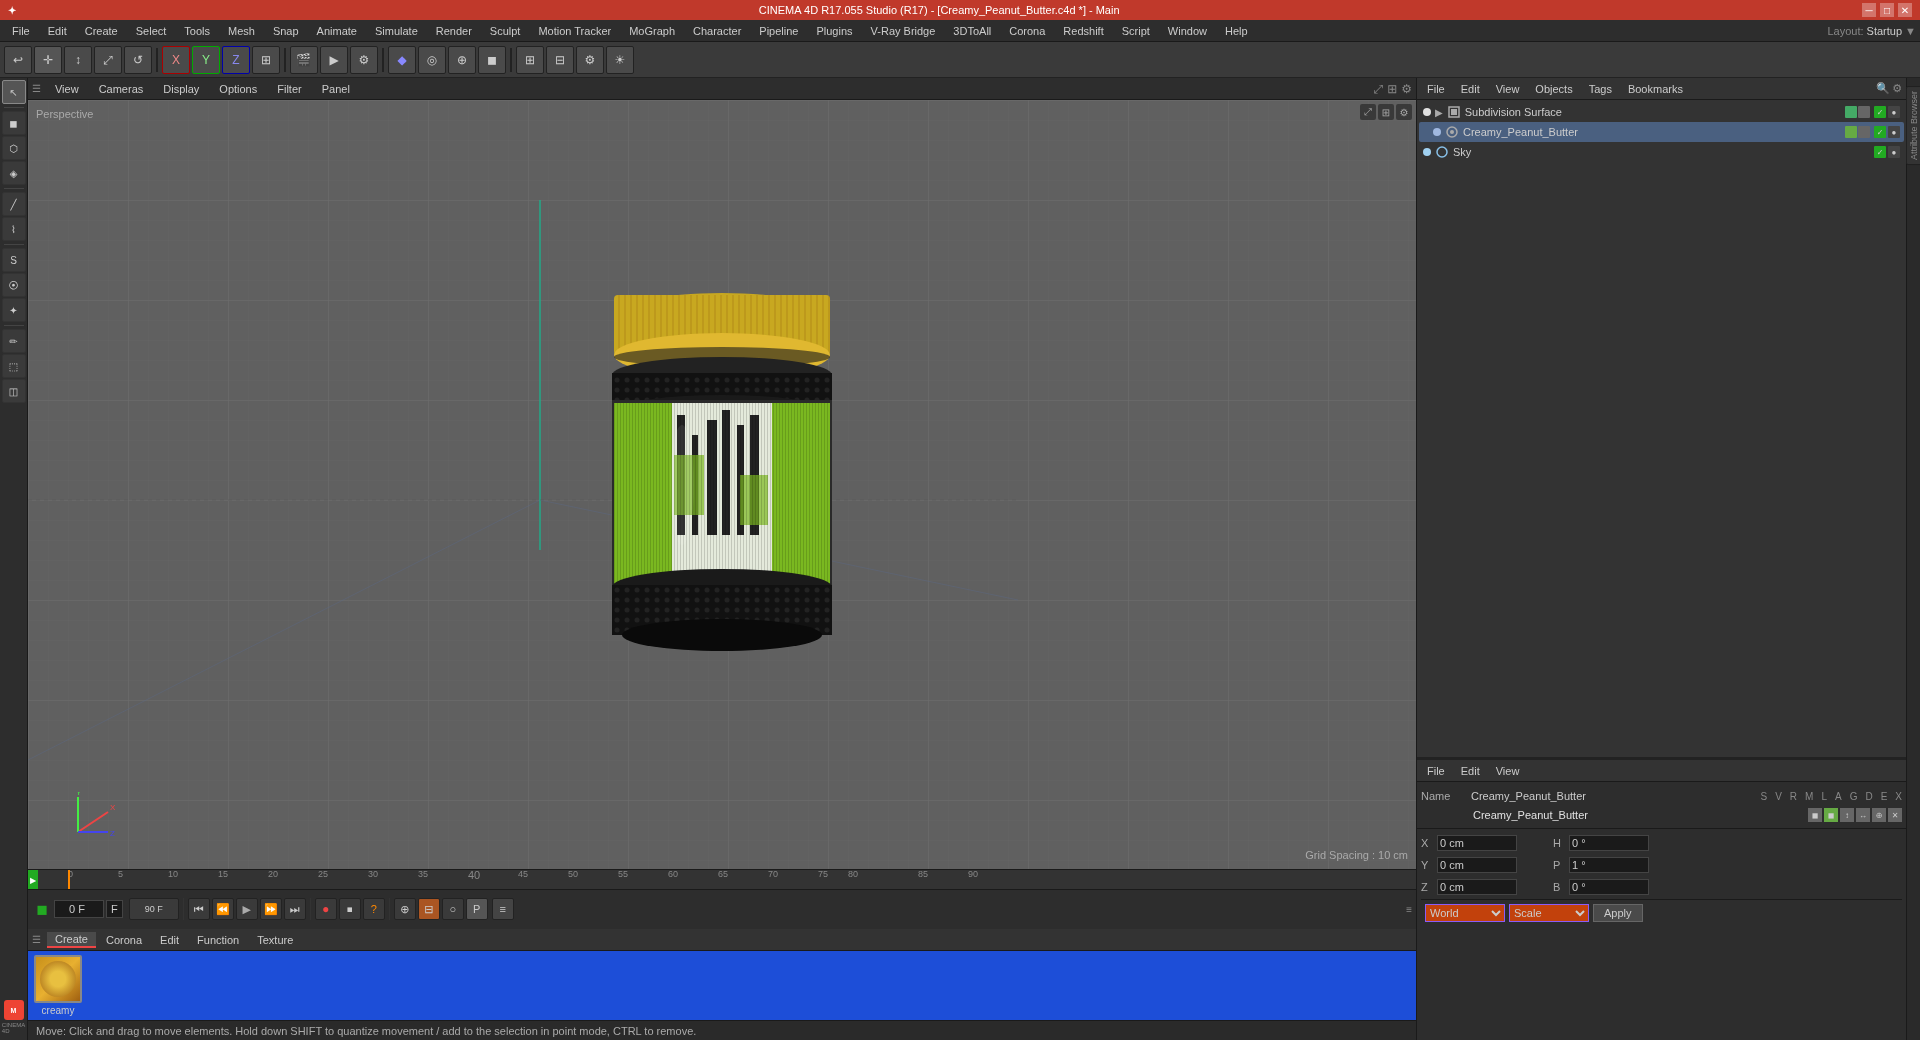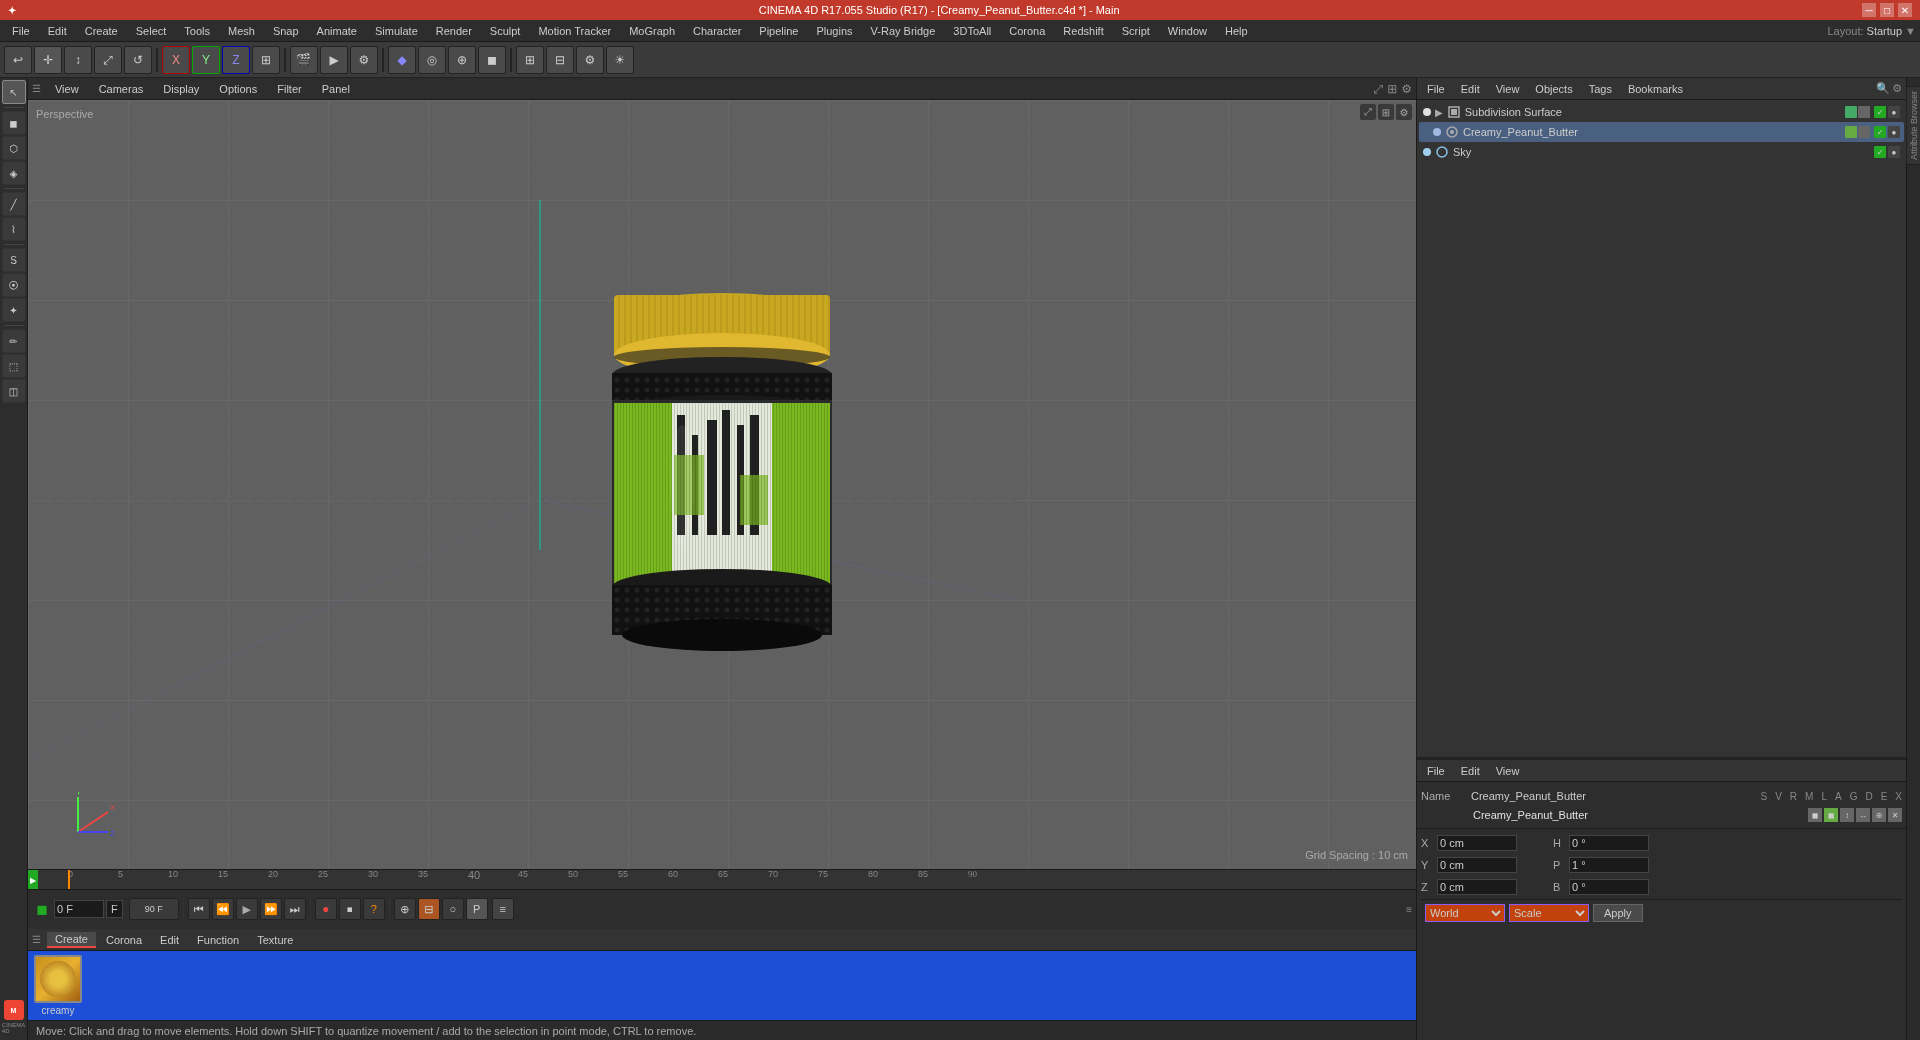--- a/index.html
+++ b/index.html
@@ -464,31 +464,31 @@
             <span style="position:absolute; left:300px; color:#888; font-size:9px;">30</span>
             <span style="position:absolute; left:350px; color:#888; font-size:9px;">35</span>
             <span style="position:absolute; left:400px; color:#888; font-size:11px;">40</span>
             <span style="position:absolute; left:450px; color:#888; font-size:9px;">45</span>
             <span style="position:absolute; left:500px; color:#888; font-size:9px;">50</span>
             <span style="position:absolute; left:550px; color:#888; font-size:9px;">55</span>
             <span style="position:absolute; left:600px; color:#888; font-size:9px;">60</span>
             <span style="position:absolute; left:650px; color:#888; font-size:9px;">65</span>
             <span style="position:absolute; left:700px; color:#888; font-size:9px;">70</span>
             <span style="position:absolute; left:750px; color:#888; font-size:9px;">75</span>
-            <span style="position:absolute; left:800px; color:#888; font-size:9px;">80</span>
+            <span style="position:absolute; left:780px; color:#888; font-size:9px;">80</span>
             <span style="position:absolute; left:850px; color:#888; font-size:9px;">85</span>
-            <span style="position:absolute; left:900px; color:#888; font-size:9px;font-family:Liberation Serif, serif;">90</span>
+            <span style="position:absolute; left:900px; color:#888; font-size:9px;">90</span>
           </div>
         </div>
         <div id="scrubber" style="position:absolute; left:40px; top:0; width:2px; height:100%; background:#f80; z-index:3;"></div>
       </div>
       <div id="timeline-controls">
         <span style="color:#2a2; font-size:14px; width:20px; text-align:center;">◼</span>
 
-        <input type="text" class="frame-input" value="0 F" style="width: 50px; height: 18px; background: rgb(26, 26, 26); border: 1px solid rgb(68, 68, 68); color: rgb(204, 204, 204); font-size: 11px; padding: 0px 2px;">
+        <input type="text" class="frame-input" value="0 F" style="width: 50px; height: 18px; background: rgb(26, 26, 26); border: 1px solid rgb(68, 68, 68); color: rgb(204, 204, 204); font-size: 11px; padding: 0px 14px;">
         <span style="background:#1a1a1a; border:1px solid #444; color:#ccc; padding:0 4px; height:18px; display:flex; align-items:center; font-size:11px;">F</span>
 
         <div style="display:flex; gap:2px; margin-left:4px;">
           <button class="timeline-ctrl-btn" style="width:50px; font-size:9px;">90 F</button>
           <div style="width:1px; background:#333; height:22px; margin:0 2px;"></div>
           <button class="timeline-ctrl-btn">⏮</button>
           <button class="timeline-ctrl-btn">⏪</button>
           <button class="timeline-ctrl-btn" style="color:#aaa;">▶</button>
           <button class="timeline-ctrl-btn">⏩</button>
           <button class="timeline-ctrl-btn">⏭</button>

